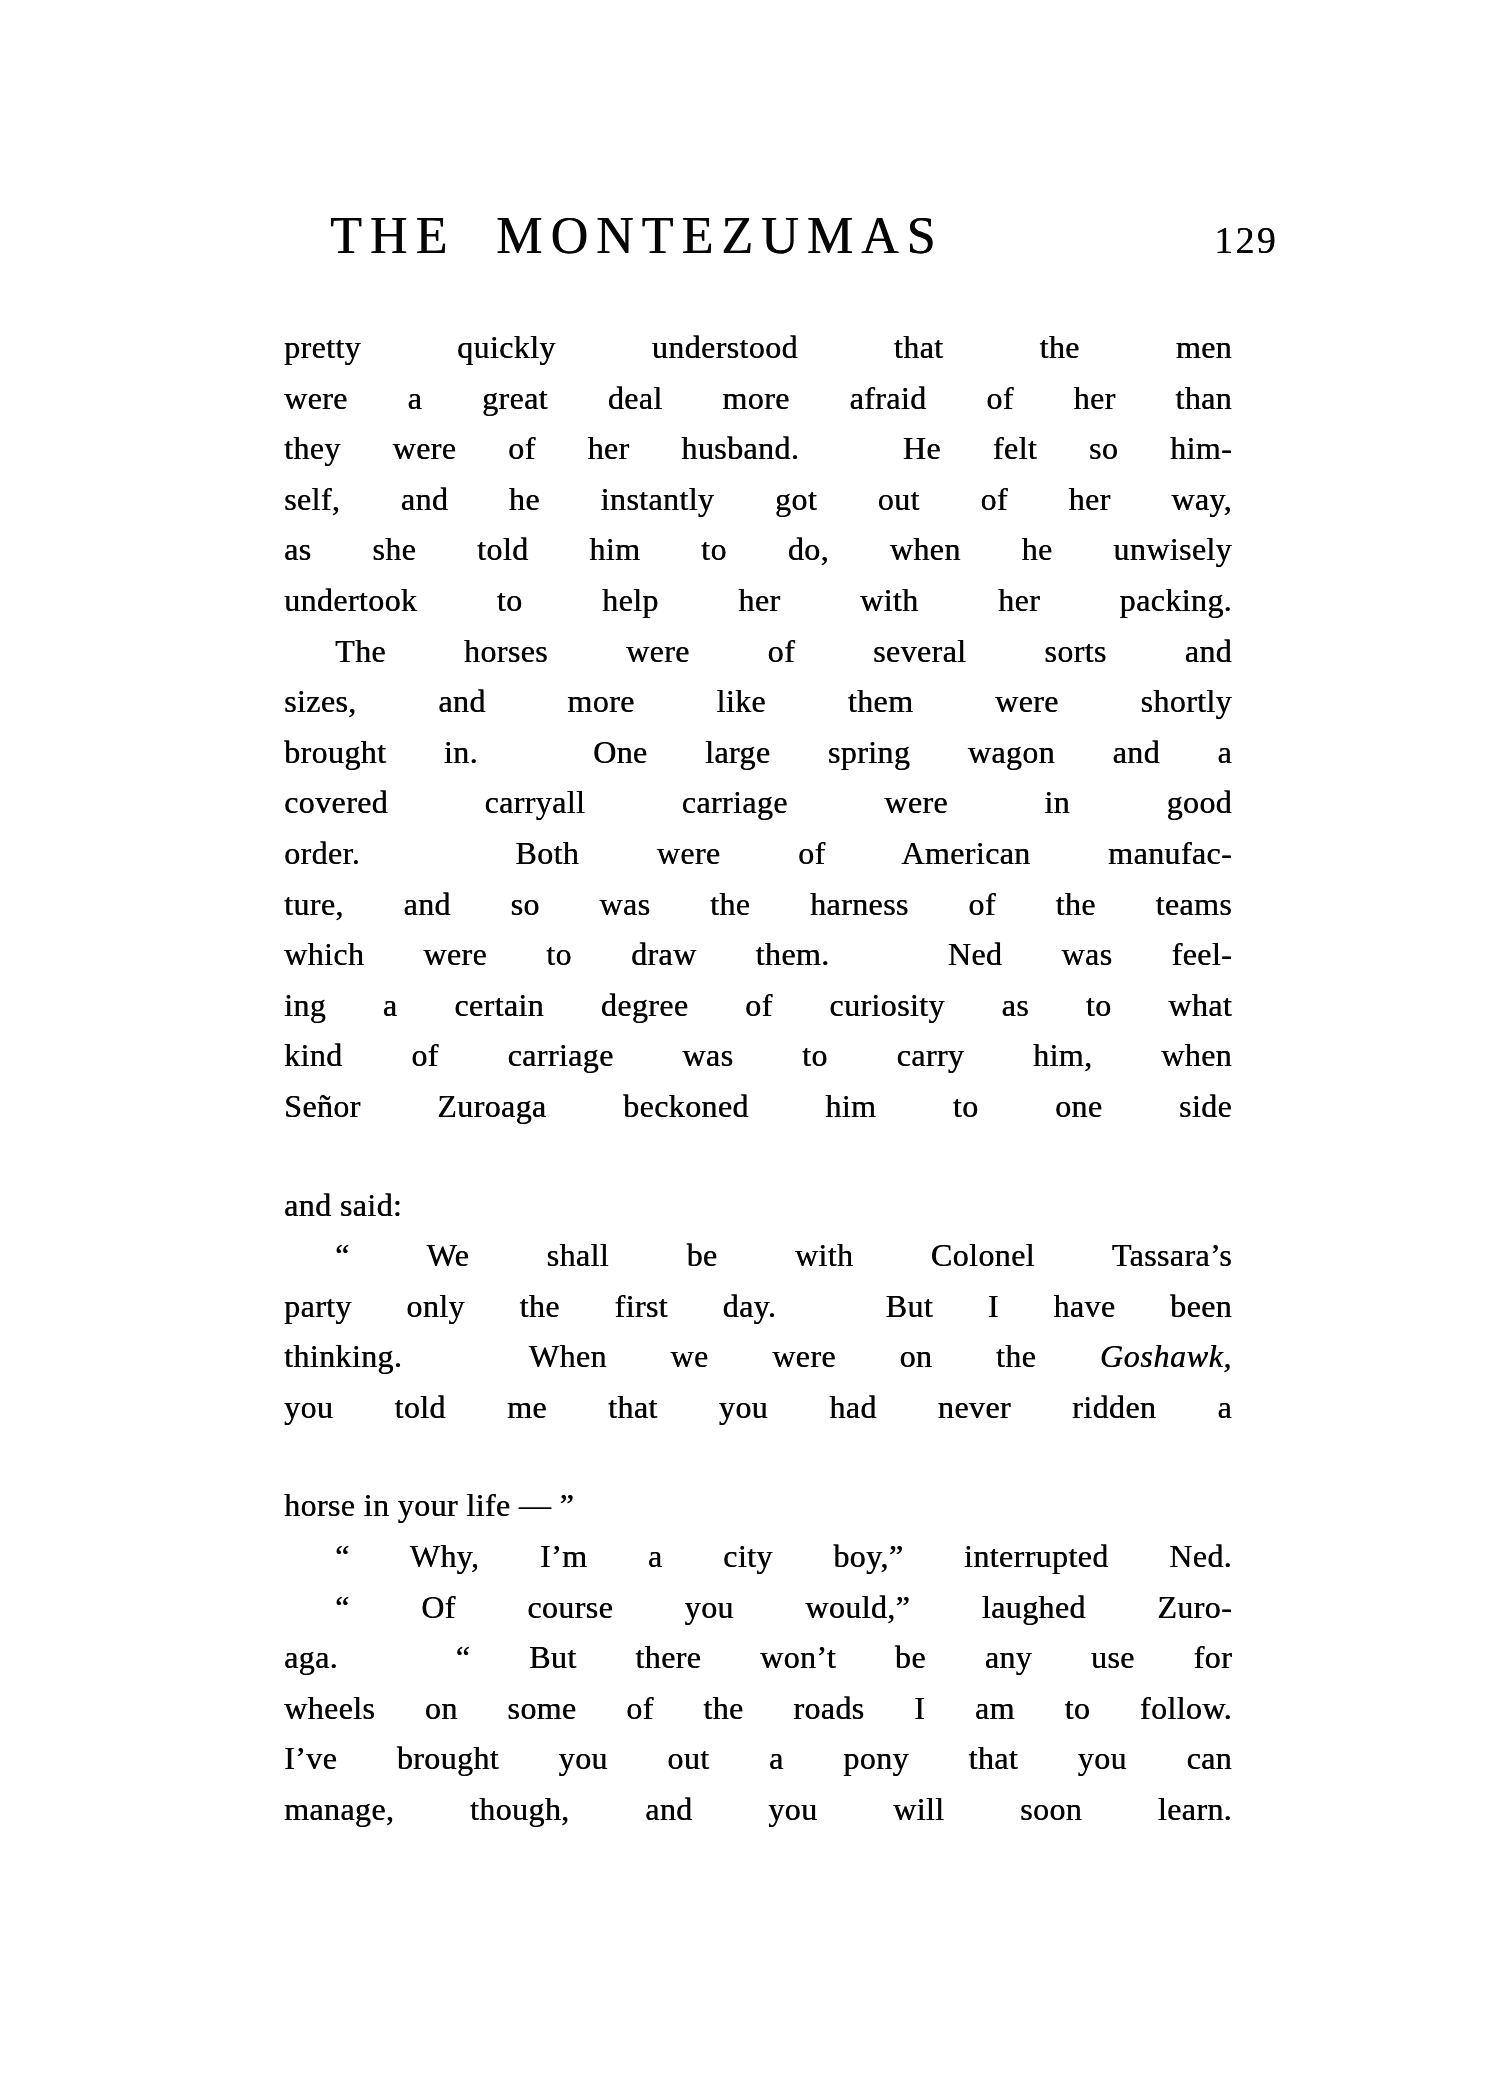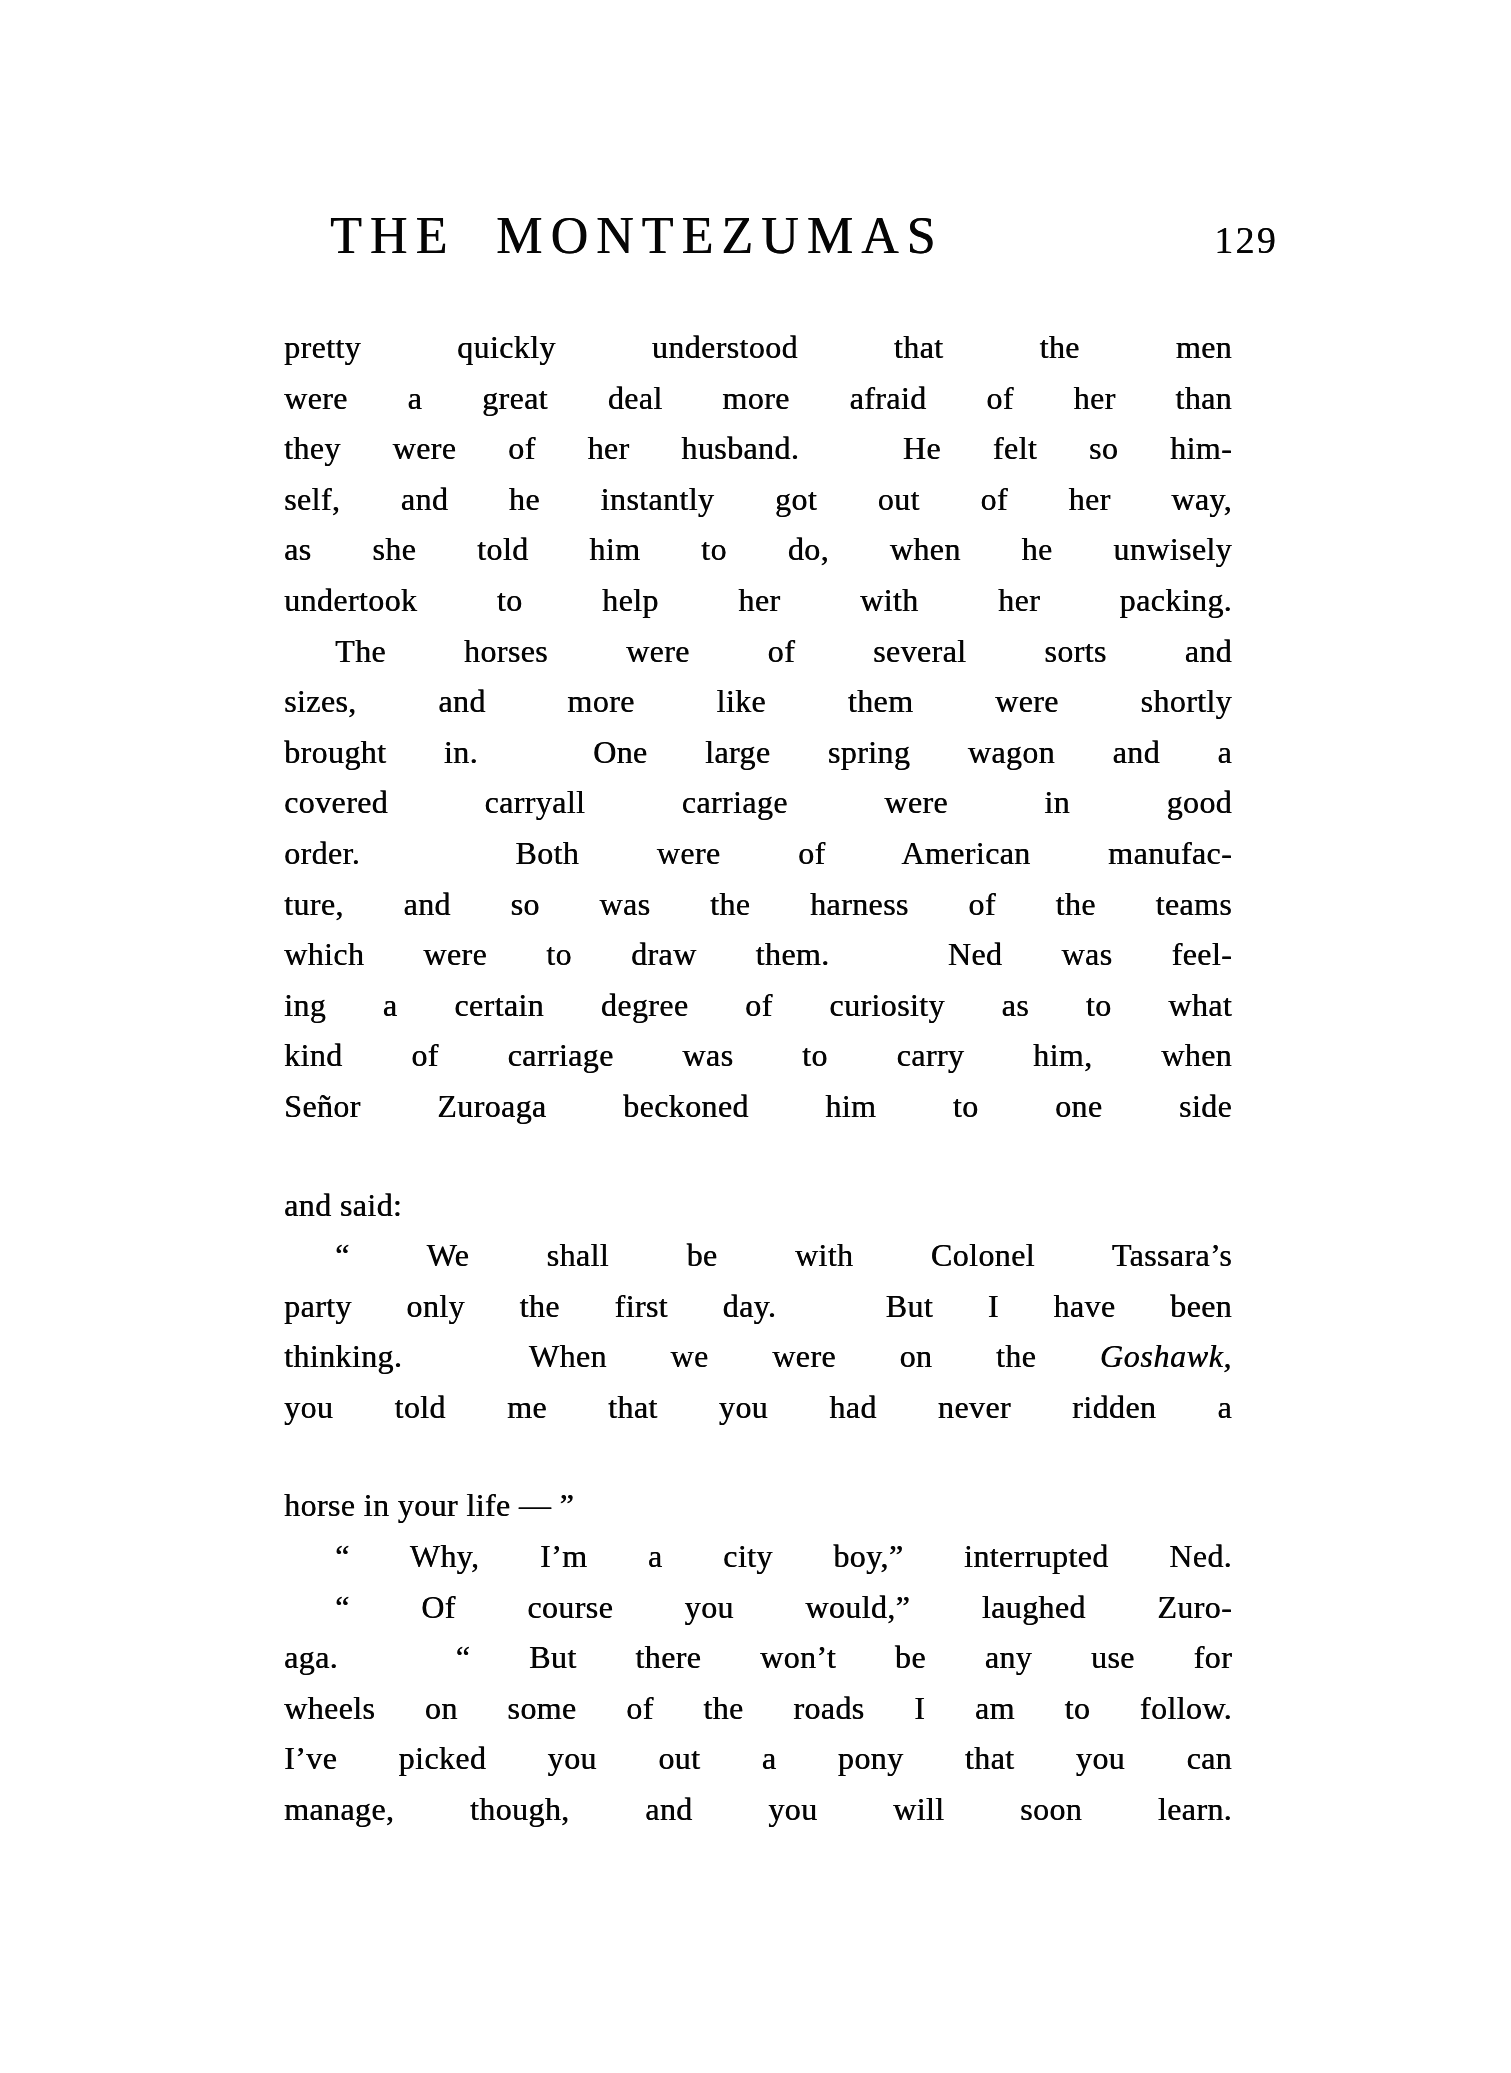--- a/index.html
+++ b/index.html
@@ -98,17 +98,17 @@
         <div class="line">you told me that you had never ridden a</div>
         <div class="line last-left">horse in your life — ”</div>
       </div>
       <div class="paragraph">
         <div class="line first-indented">“ Why, I’m a city boy,” interrupted Ned.</div>
       </div>
       <div class="paragraph">
         <div class="line first-indented">“ Of course you would,” laughed Zuro-</div>
         <div class="line">aga.  “ But there won’t be any use for</div>
         <div class="line">wheels on some of the roads I am to follow.</div>
-        <div class="line">I’ve picked you out a pony that you can</div>
+        <div class="line">I’ve brought you out a pony that you can</div>
         <div class="line">manage, though, and you will soon learn.</div>
       </div>
     </div>
 </div>
 
 </body></html>

